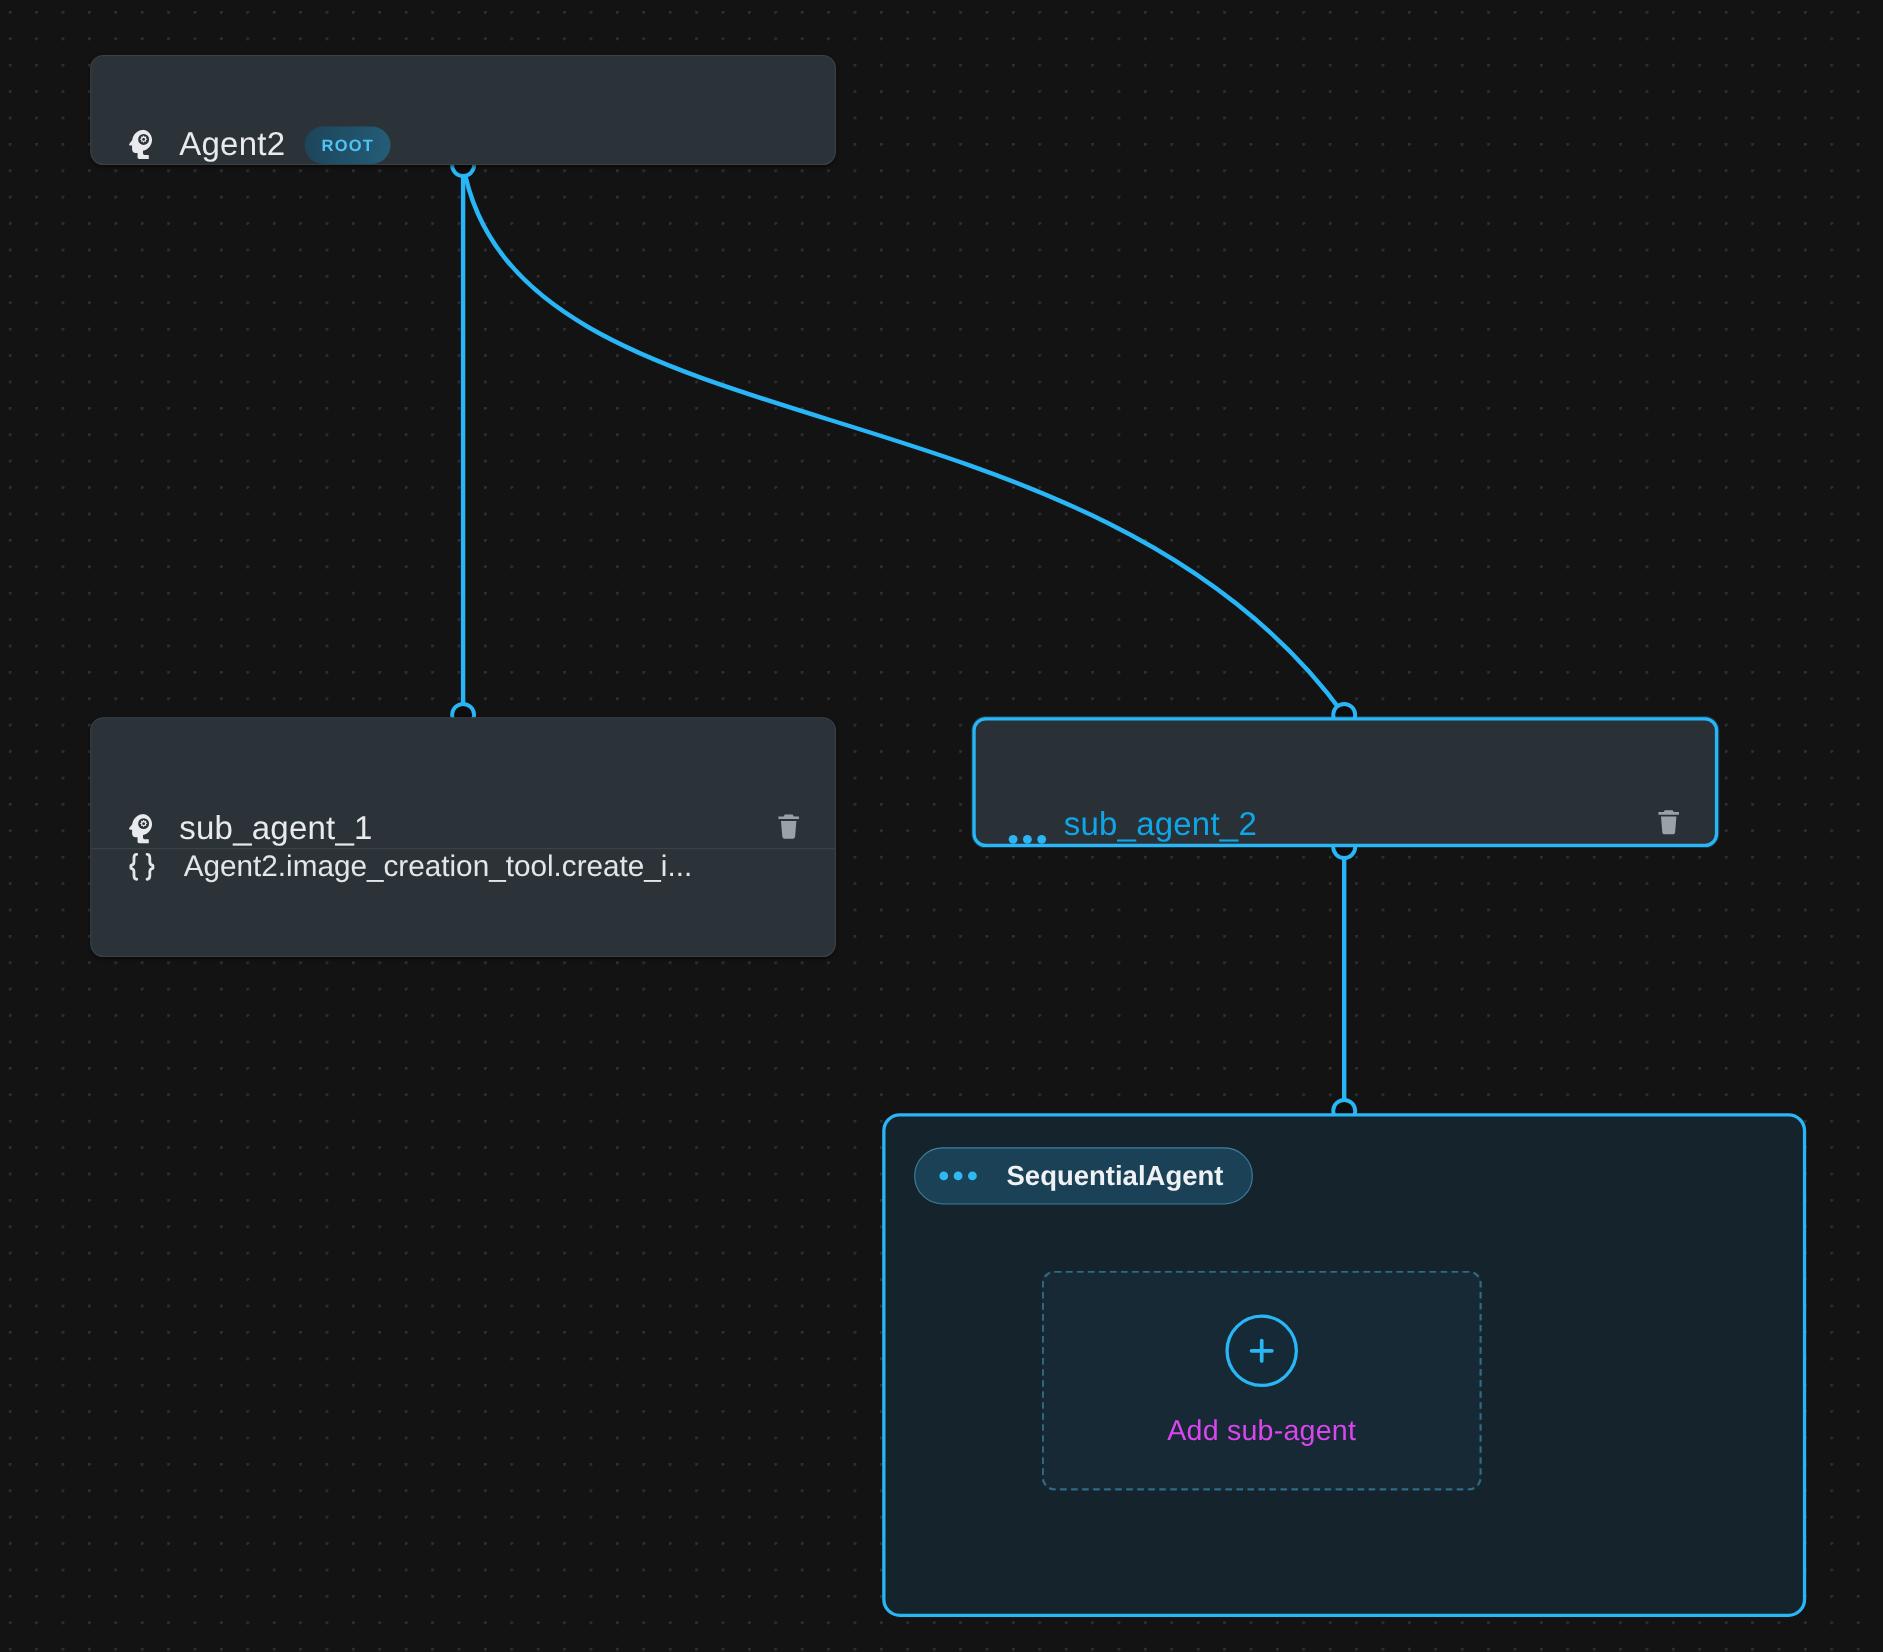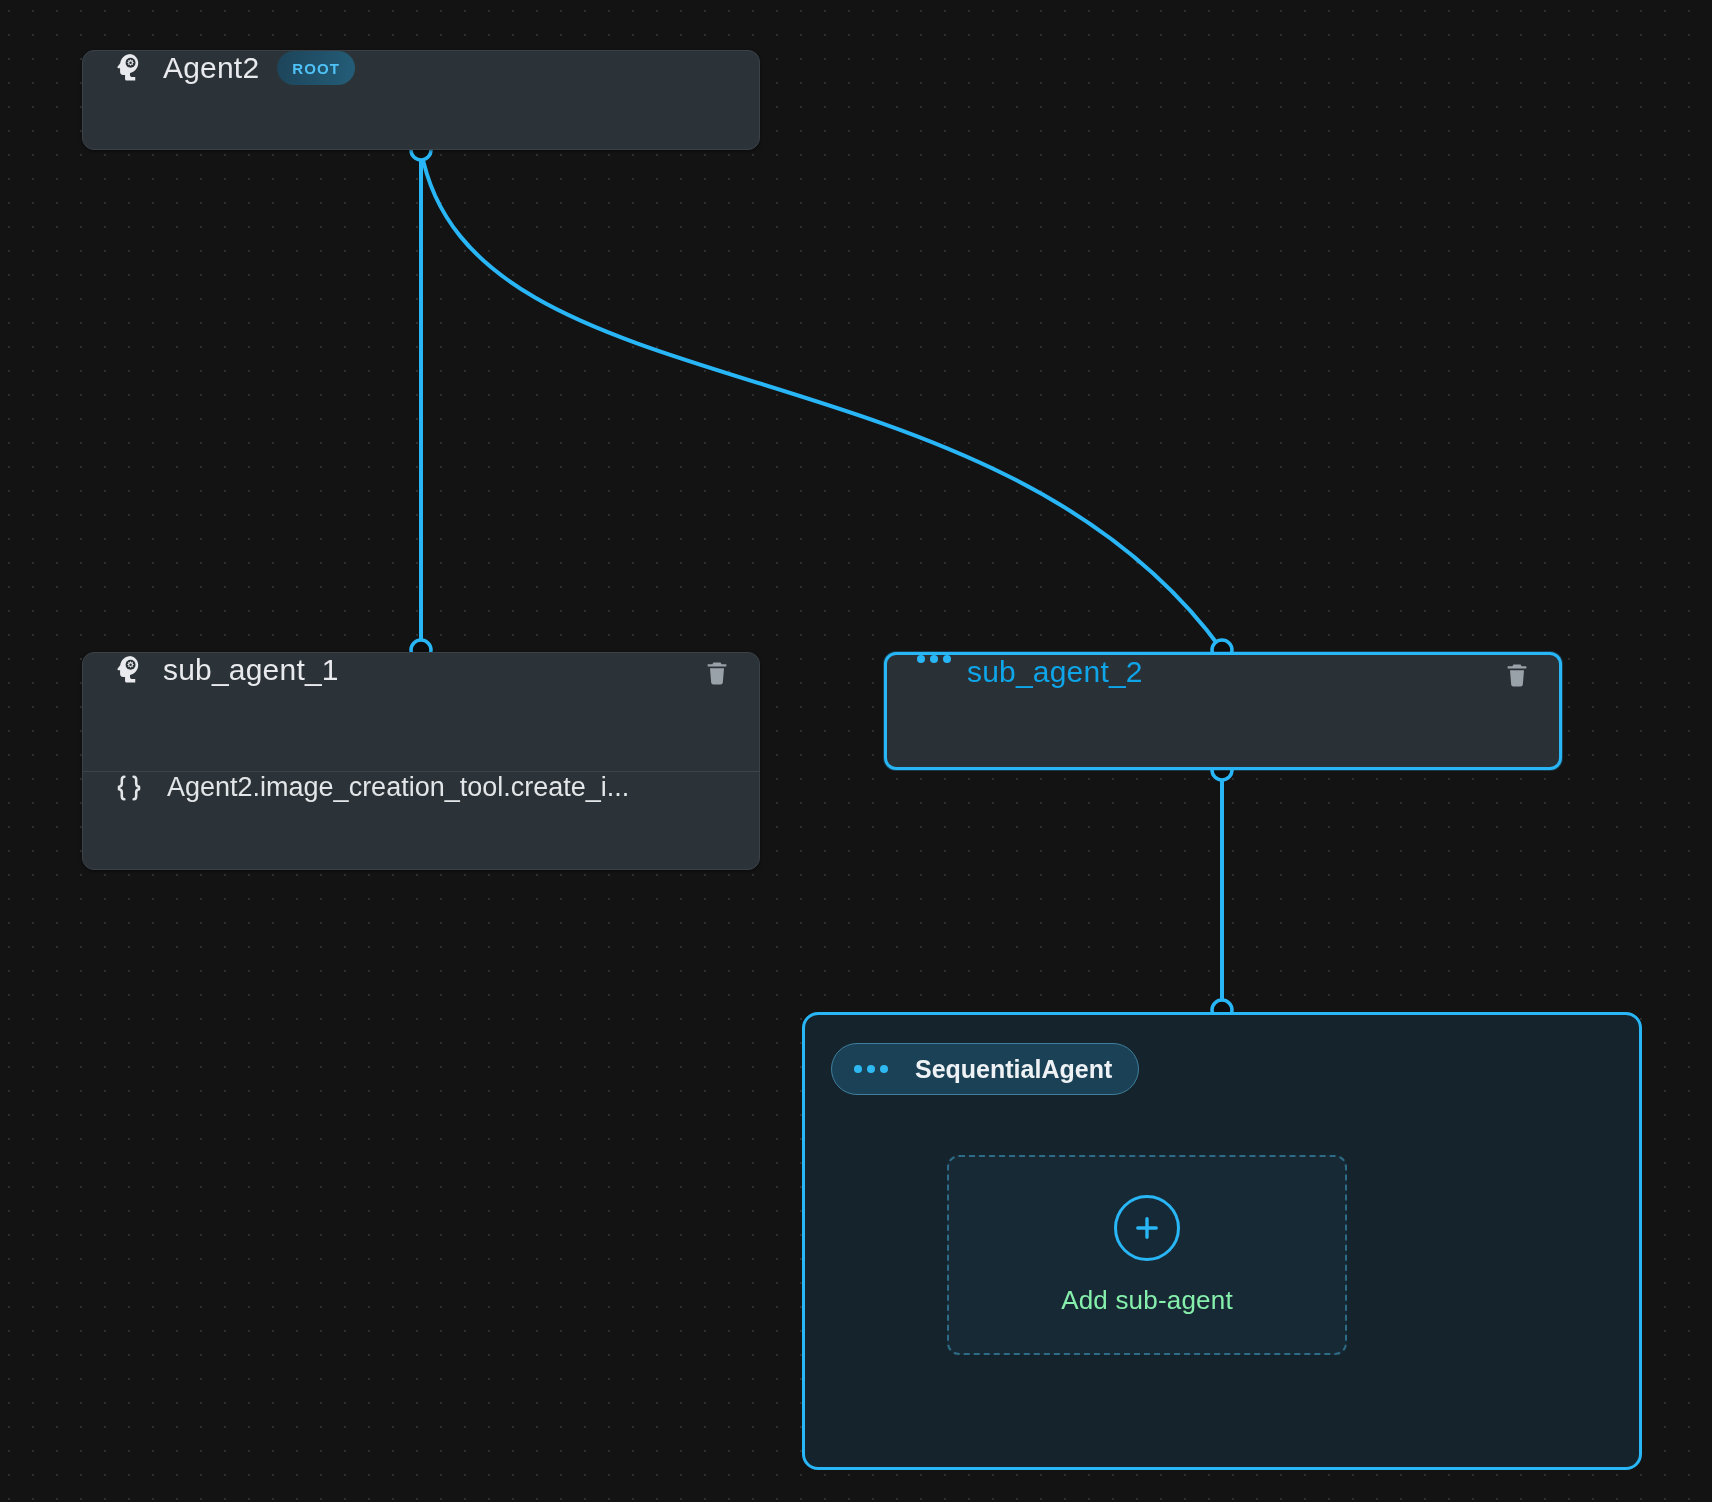--- a/index.html
+++ b/index.html
@@ -45,21 +45,21 @@
   }
 
   .node-selected {
     background: #2a3136;
     border: 3px solid #29b6f6;
     box-shadow: 0 0 0 1px rgba(41,182,246,0.25);
   }
 
   .node-header {
     display: flex;
-    align-items: flex-start;
+    align-items: flex-end;
     height: 100%;
     padding: 0 22px 0 30px;
     gap: 16px;
   }
 
   .node-title {
     font-size: 30px;
     font-weight: 500;
     letter-spacing: 0.2px;
     color: #e8eaed;
@@ -163,21 +163,21 @@
   .plus-circle {
     width: 66px; height: 66px;
     border-radius: 50%;
     border: 3px solid #29b6f6;
     display: flex; align-items: center; justify-content: center;
     background: rgba(20,45,58,0.45);
   }
 
   .dropzone-label {
     font-size: 26px;
-    color: #86efac;
+    color: #d946ef;
     letter-spacing: 0.2px;
   }
 
   .three-dots {
     display: inline-flex;
     align-items: center;
     gap: 5px;
     flex: none;
   }
   .three-dots i {

